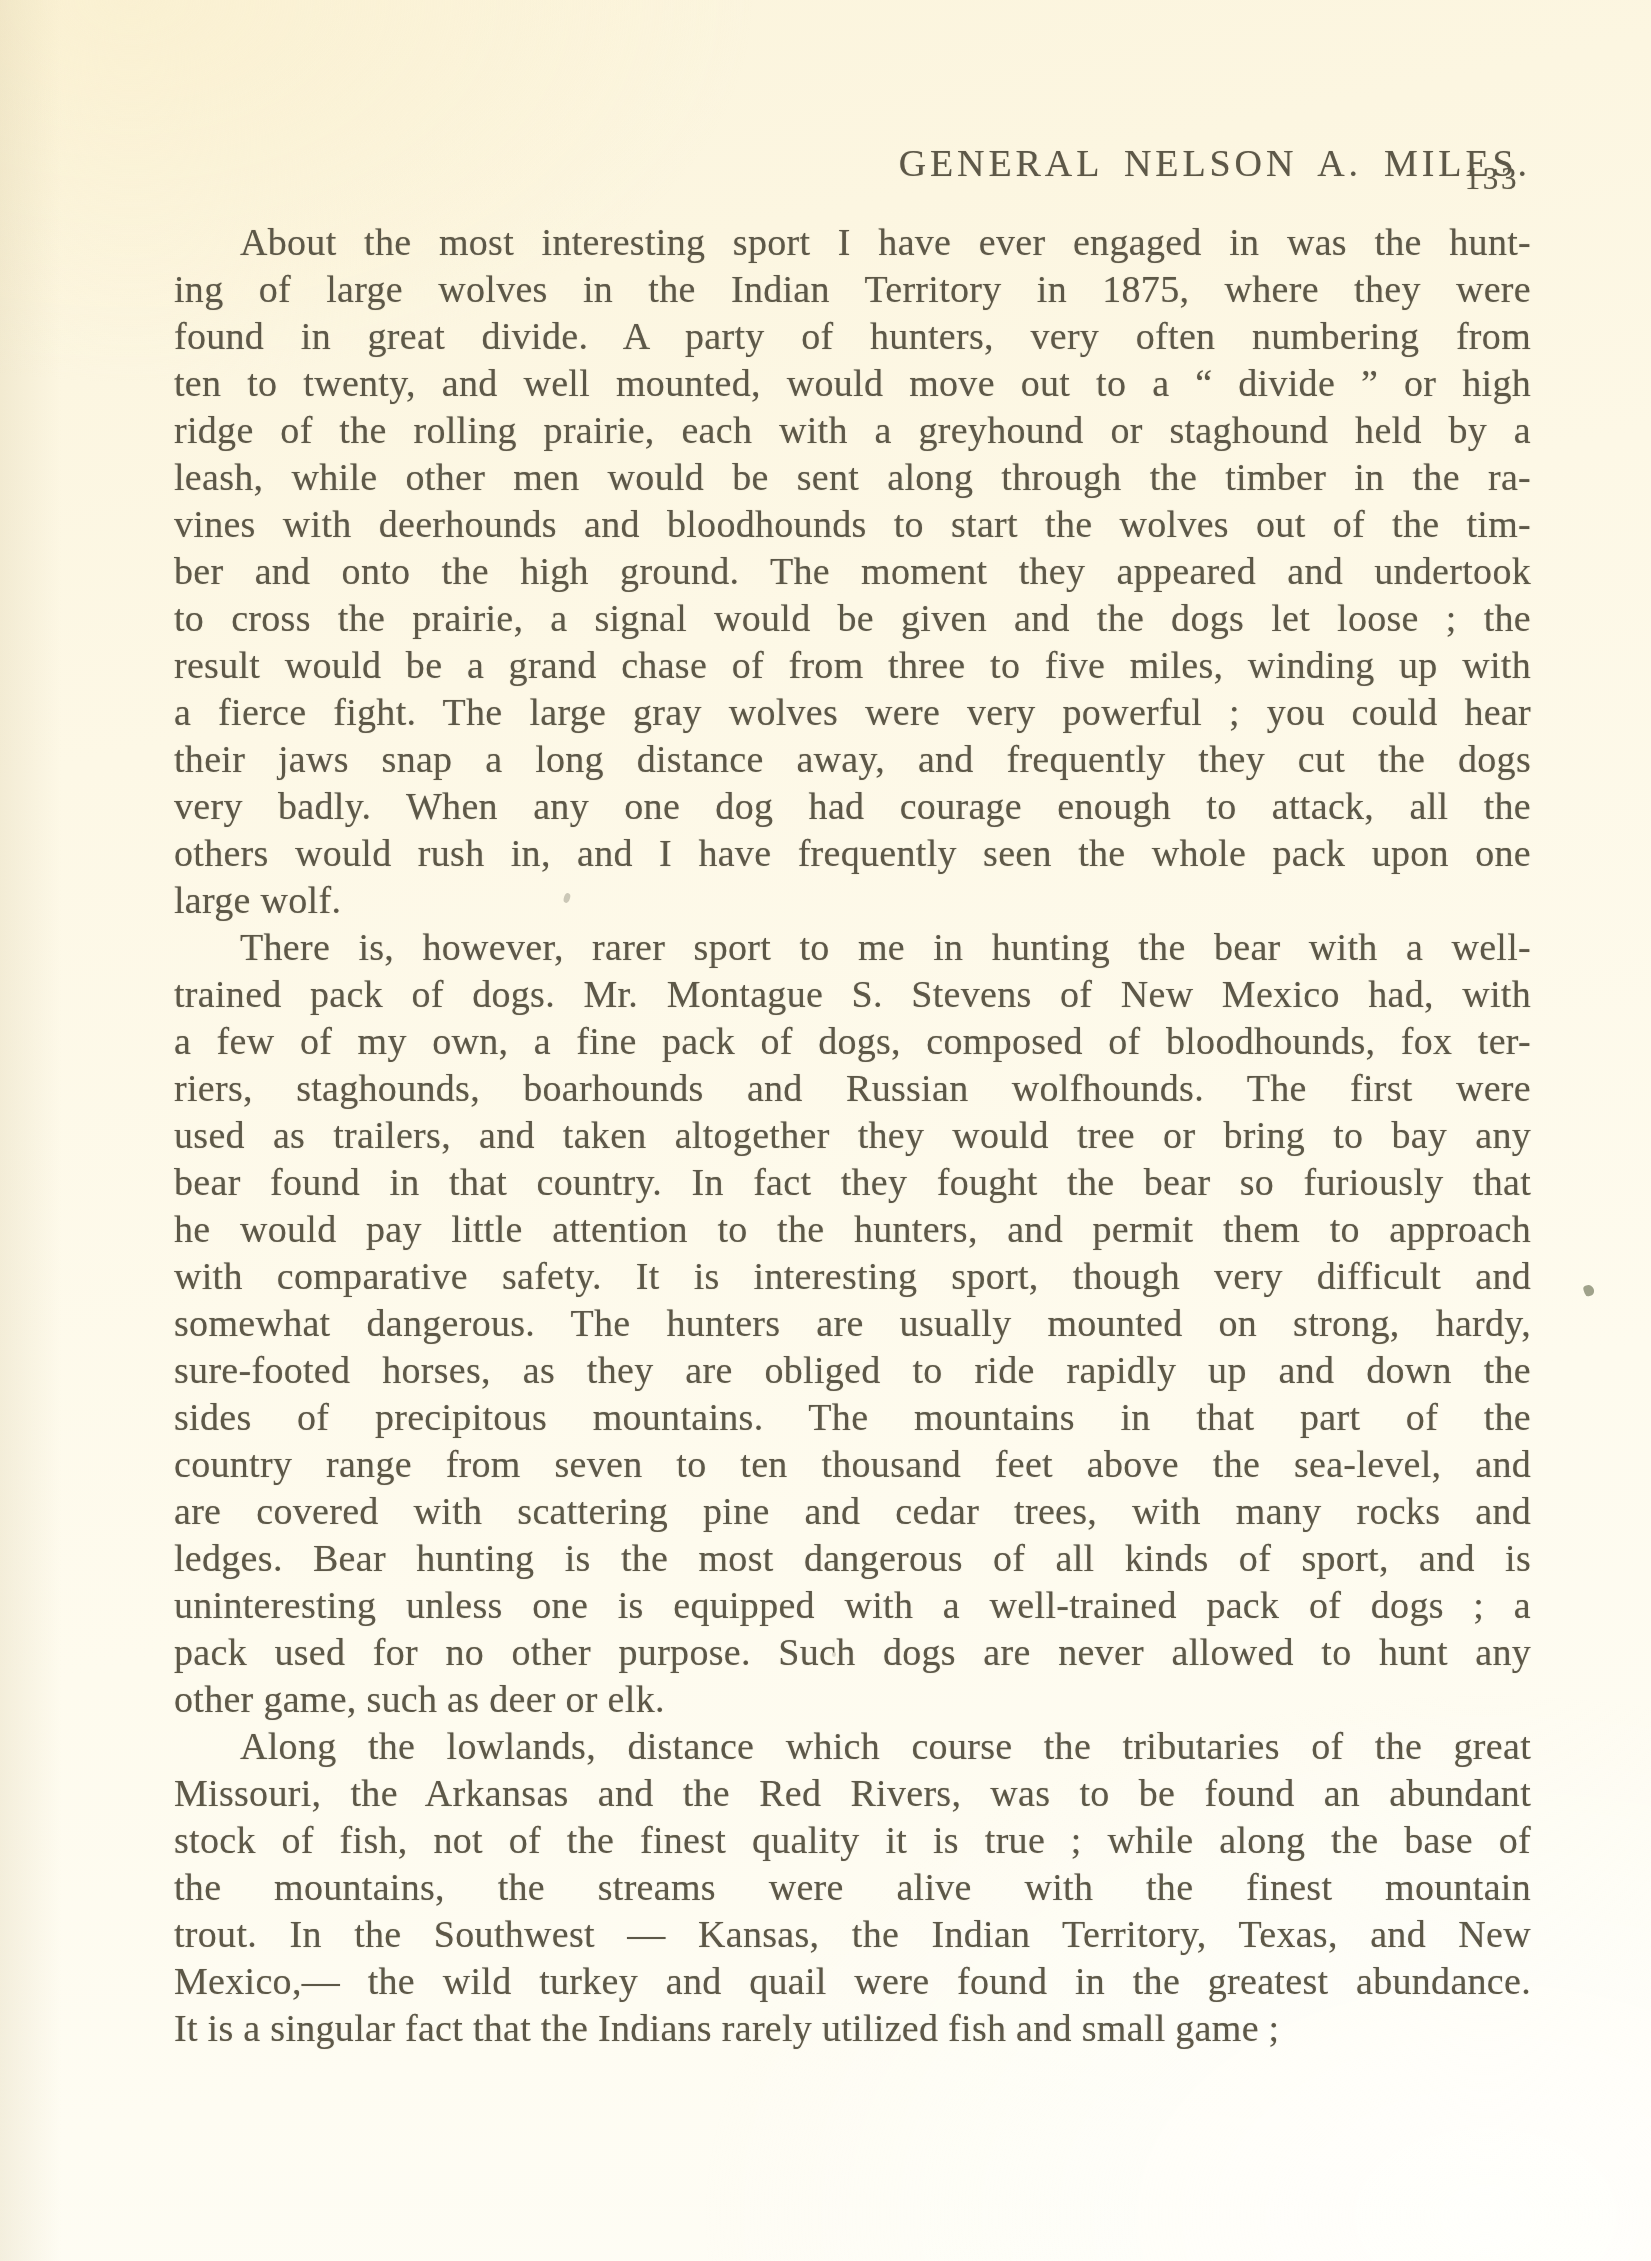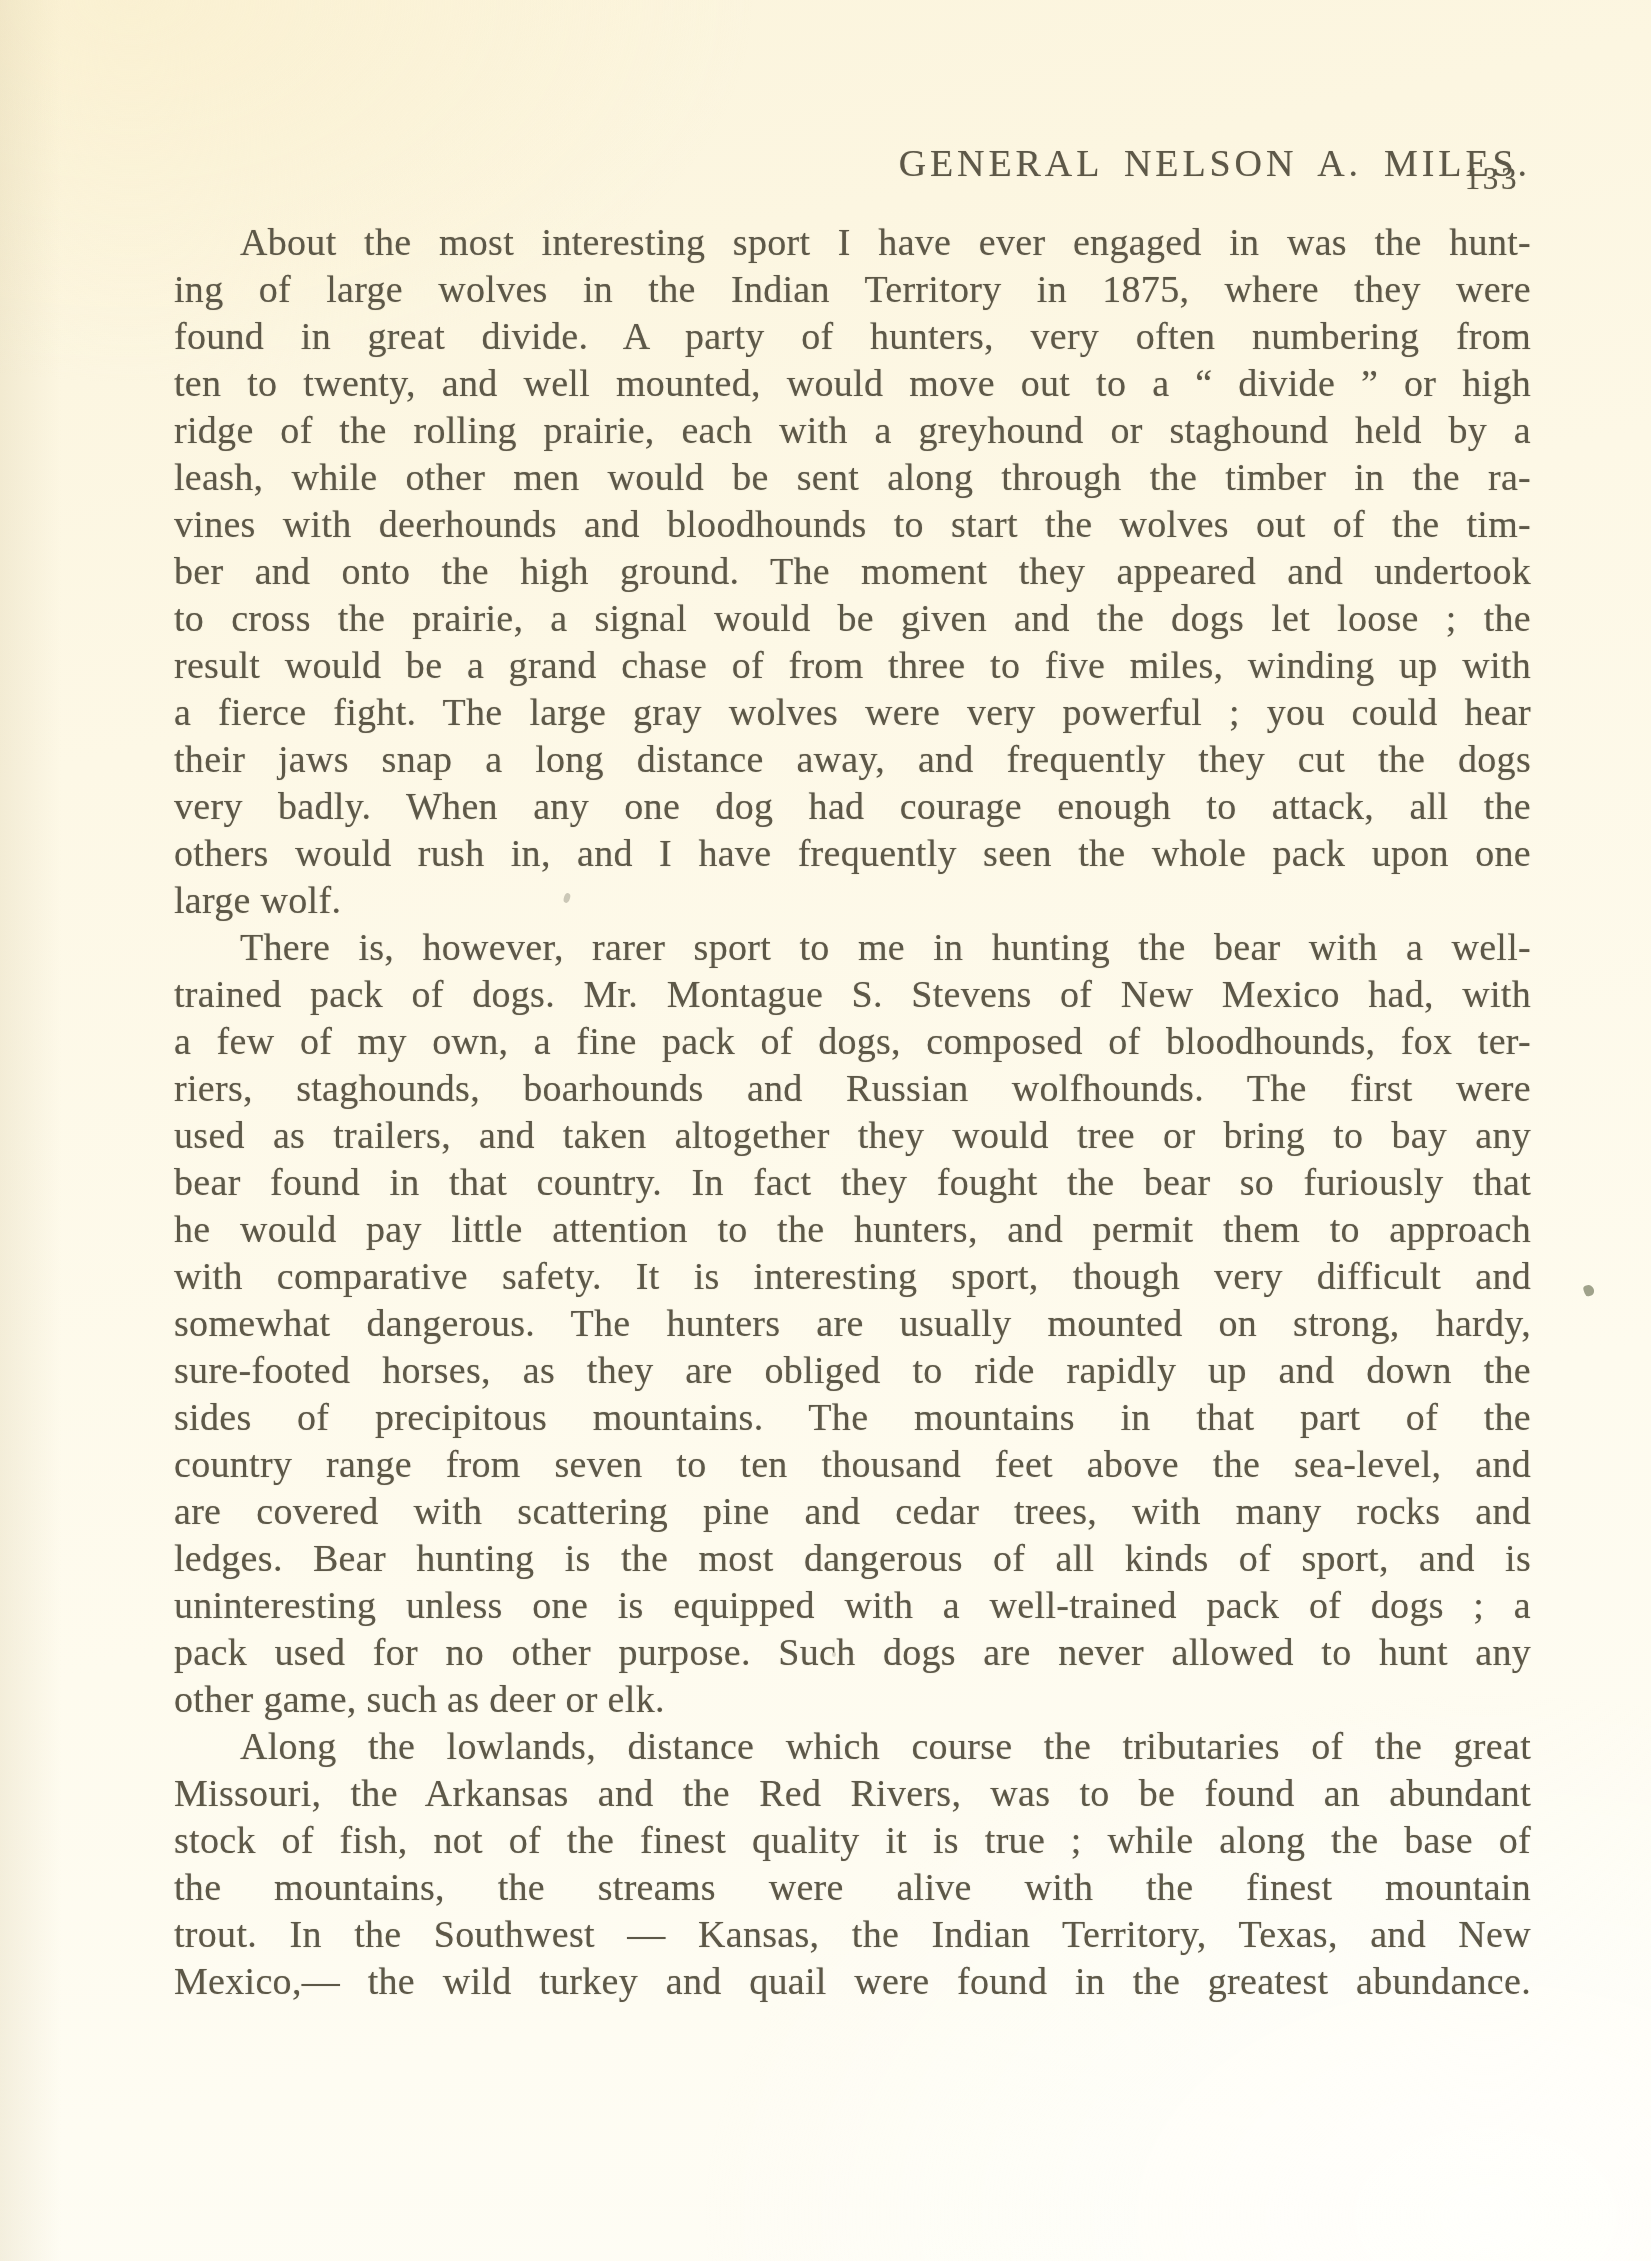--- a/index.html
+++ b/index.html
@@ -126,20 +126,21 @@
         <div class="line justified">pack used for no other purpose. Such dogs are never allowed to hunt any</div>
         <div class="line justified last">other game, such as deer or elk.</div>
       </div>
       <div class="paragraph">
         <div class="line justified first">Along the lowlands, distance which course the tributaries of the great</div>
         <div class="line justified">Missouri, the Arkansas and the Red Rivers, was to be found an abundant</div>
         <div class="line justified">stock of fish, not of the finest quality it is true ; while along the base of</div>
         <div class="line justified">the mountains, the streams were alive with the finest mountain</div>
         <div class="line justified">trout. In the Southwest — Kansas, the Indian Territory, Texas, and New</div>
         <div class="line justified">Mexico,— the wild turkey and quail were found in the greatest abundance.</div>
+        <div class="line justified last">It is a singular fact that the Indians rarely utilized fish and small game ;</div>
       </div>
     </div>
 
   <div class="speck s1"></div>
   <div class="speck s2"></div>
   <div class="speck s3"></div>
 </div>
 
 
 </body></html>

